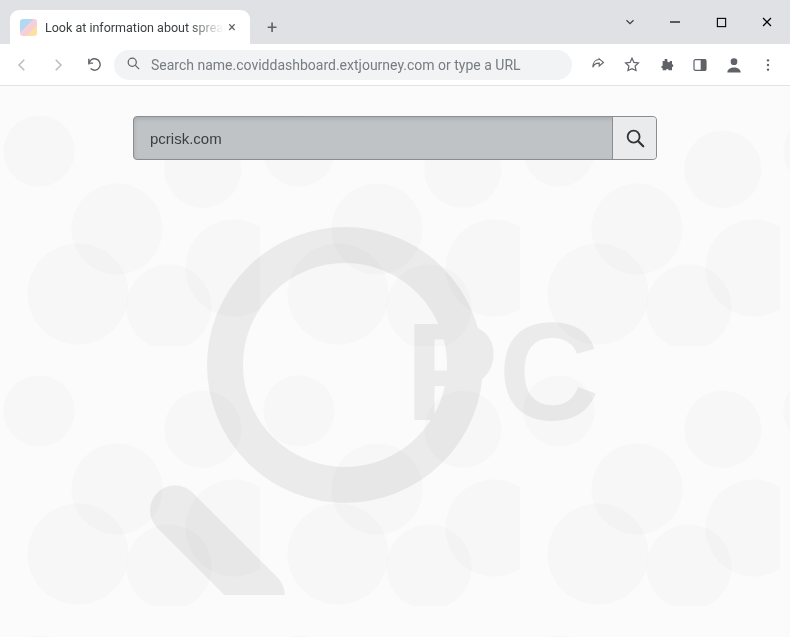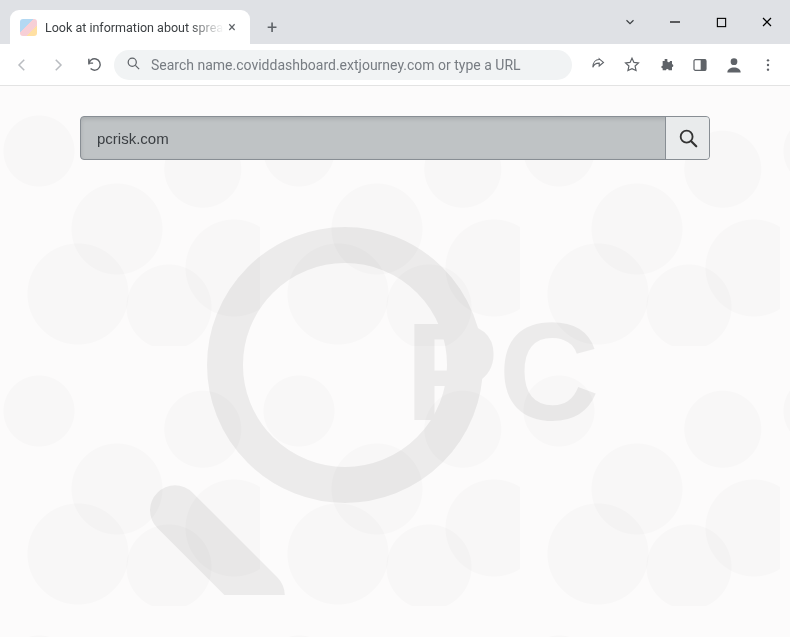--- a/index.html
+++ b/index.html
@@ -131,21 +131,21 @@
   .watermark {
     position:absolute;
     left:50%; top:56%;
     transform:translate(-50%,-50%);
     opacity:0.06;
     pointer-events:none;
   }
   .searchbar-wrap {
     position:relative;
     margin: 30px auto 0;
-    width: 630px;
+    width: 524px;
     display:flex;
     border:1px solid #888e94;
     border-radius:4px;
     background:#bfc3c5;
     box-shadow: inset 0 2px 4px rgba(0,0,0,0.12);
     height:44px;
   }
   .searchbar-wrap input {
     flex:1 1 auto;
     border:none;

